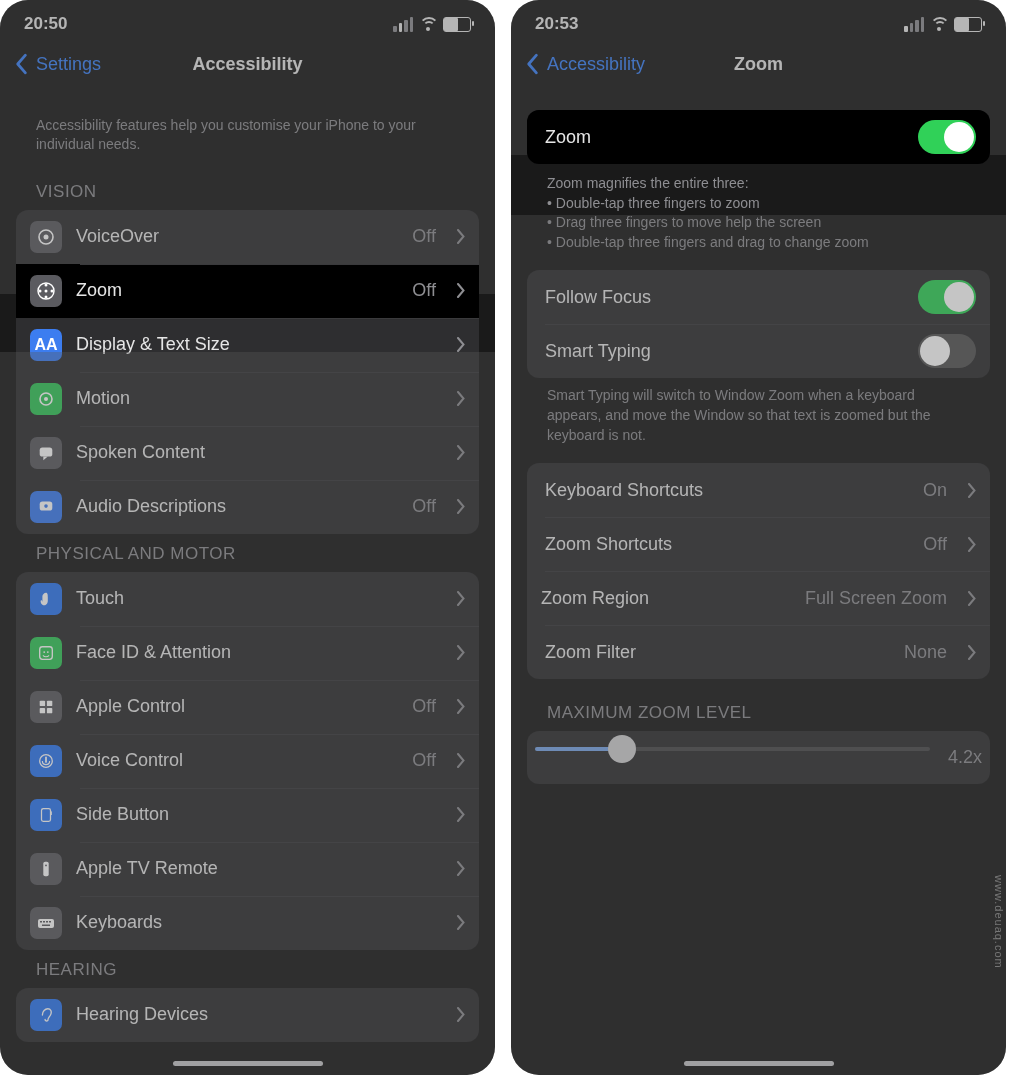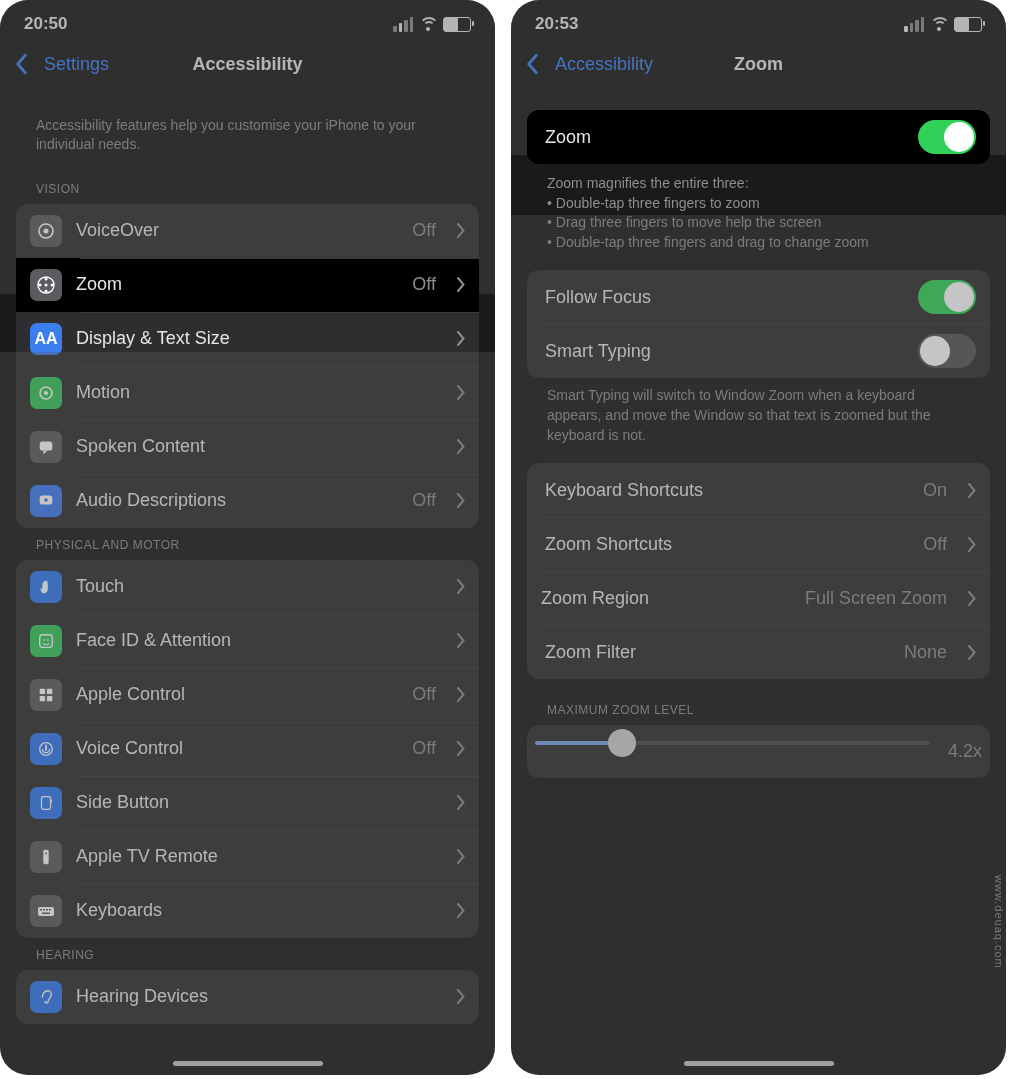--- a/index.html
+++ b/index.html
@@ -30,27 +30,27 @@
   .wifi{width:18px;height:14px;position:relative;}
   .wifi::before,.wifi::after{content:"";position:absolute;border:2px solid var(--text);border-color:var(--text) transparent transparent transparent;border-radius:50%;}
   .wifi::before{width:16px;height:16px;left:0;top:0;}
   .wifi::after{width:8px;height:8px;left:4px;top:4px;}
   .wifi .dot{position:absolute;width:4px;height:4px;background:var(--text);border-radius:50%;left:7px;top:10px;}
   .battery{width:26px;height:13px;border:1.5px solid var(--text);border-radius:3px;position:relative;}
   .battery::after{content:"";position:absolute;right:-4px;top:3px;width:2.5px;height:5px;background:var(--text);border-radius:1px;}
   .battery .fill{height:100%;width:55%;background:var(--text);border-radius:1px;}
   
   .navbar{display:flex;align-items:center;height:52px;position:relative;padding:0 14px;}
-  .back{display:flex;align-items:center;gap:16px;color:var(--accent);font-size:18px;}
+  .back{display:flex;align-items:center;gap:8px;color:var(--accent);font-size:18px;}
   .back svg{width:14px;height:22px;}
   .nav-title{position:absolute;left:0;right:0;text-align:center;color:var(--text);font-size:18px;font-weight:600;pointer-events:none;}
   
   .content{padding:0 16px;overflow:auto;height:calc(100% - 70px);}
   .caption{color:var(--muted);font-size:14px;line-height:1.35;padding:26px 20px 18px;}
-  .section-header{color:var(--muted);font-size:12px;letter-spacing:0.5px;padding:10px 20px 8px;text-transform:uppercase;}
+  .section-header{color:var(--muted);font-size:17px;letter-spacing:0.5px;padding:10px 20px 8px;text-transform:uppercase;}
   .group{background:var(--panel);border-radius:12px;overflow:hidden;}
   .row{display:flex;align-items:center;min-height:54px;padding:0 14px;gap:14px;color:var(--text);position:relative;}
   .row + .row::before{content:"";position:absolute;left:64px;right:0;top:0;height:1px;background:var(--hairline);}
   .row.no-icon + .row.no-icon::before{left:18px;}
   .row .icon{width:32px;height:32px;border-radius:7px;display:flex;align-items:center;justify-content:center;flex:0 0 32px;}
   .row .label{flex:1;font-size:18px;}
   .row .value{color:var(--muted);font-size:18px;}
   .row .chev{color:var(--muted);margin-left:6px;}
   .chev svg{width:9px;height:15px;display:block;}
   

